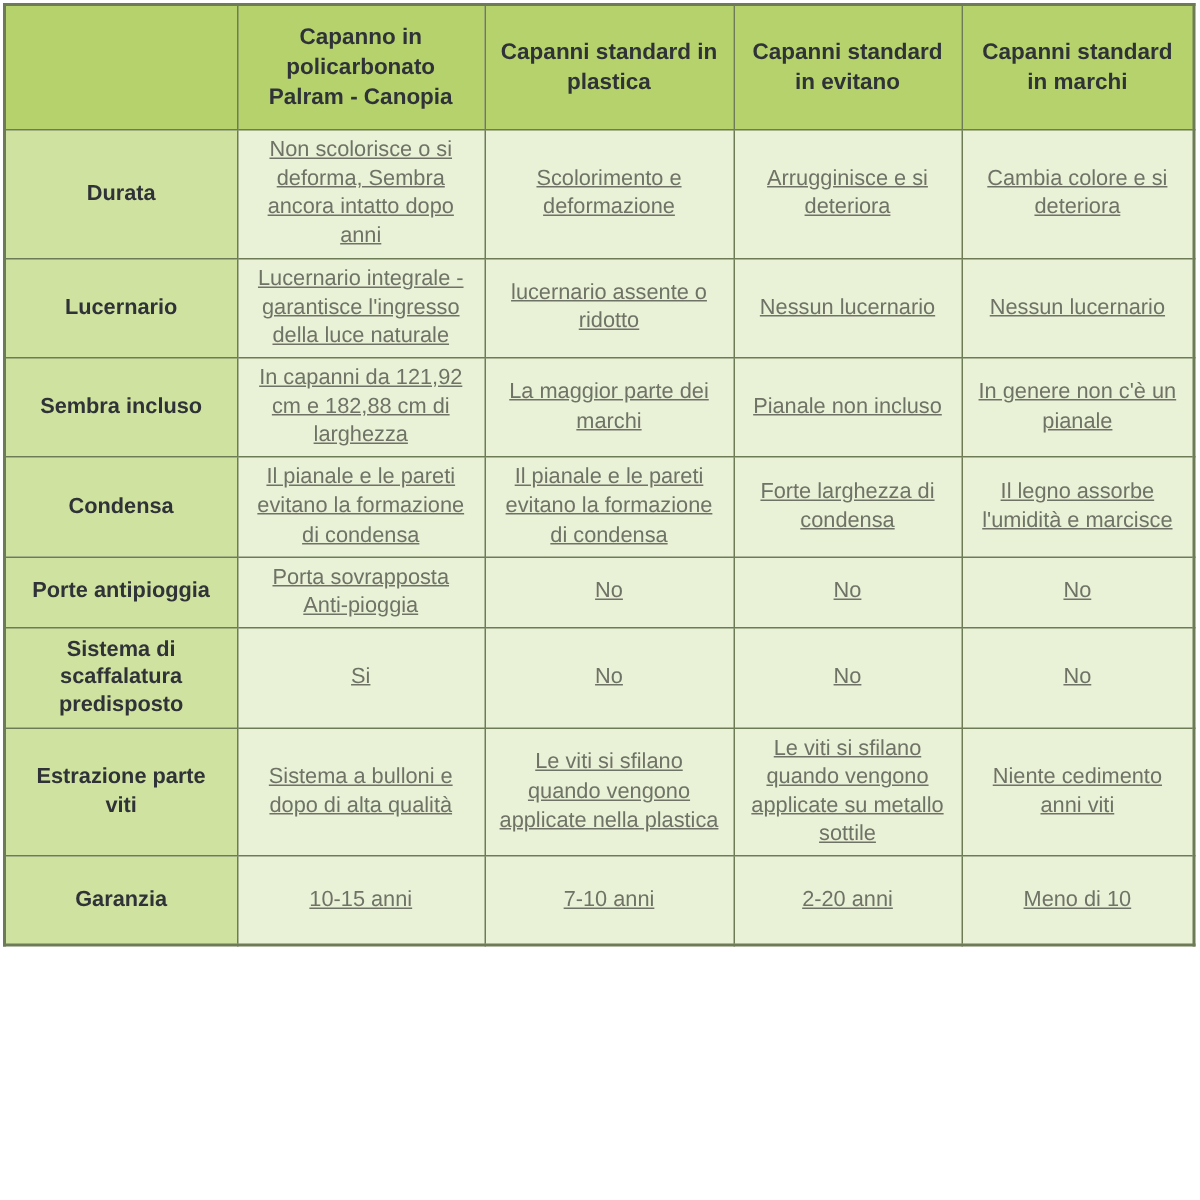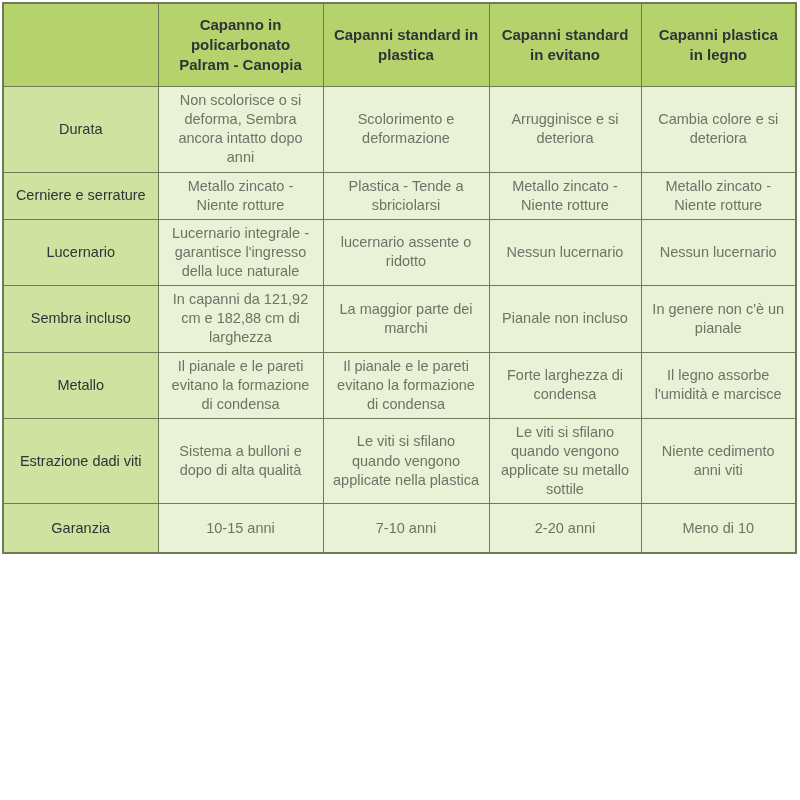--- a/index.html
+++ b/index.html
@@ -39,29 +39,30 @@
     color:var(--header-text);
     font-size:15px;
     font-weight:600;
     line-height:1.35;
     height:74px;
   }
   .cmp tbody th{
     background:var(--label-bg);
     color:var(--label-text);
     font-size:14.5px;
-    font-weight:400;
+    font-weight:700;
     line-height:1.3;
   }
   .cmp tbody td{
     background:var(--cell-bg);
     color:var(--cell-text);
     font-size:14.5px;
     font-weight:400;
     line-height:1.32;
+    text-decoration:underline;
   }
   
   tbody tr:nth-child(1){height:64px}
   tbody tr:nth-child(2){height:45px}
   tbody tr:nth-child(3){height:49px}
   tbody tr:nth-child(4){height:65px}
   tbody tr:nth-child(5){height:45px}
   tbody tr:nth-child(6){height:67px}
   tbody tr:nth-child(7){height:49px}
   tbody tr:nth-child(8){height:59px}
@@ -81,61 +82,68 @@
       <col style="width:166px">
       <col style="width:152px">
       <col style="width:155px">
     </colgroup>
     <thead>
       <tr id="head-row">
           <th></th>
           <th>Capanno in policarbonato Palram - Canopia</th>
           <th>Capanni standard in plastica</th>
           <th>Capanni standard in evitano</th>
-          <th>Capanni plastica in legno</th>
+          <th>Capanni standard in marchi</th>
         </tr>
     </thead>
     <tbody id="body-rows">
         <tr>
           <th>Durata</th>
           <td>Non scolorisce o si deforma, Sembra ancora intatto dopo anni</td>
           <td>Scolorimento e deformazione</td>
           <td>Arrugginisce e si deteriora</td>
           <td>Cambia colore e si deteriora</td>
-        </tr>
-        <tr>
-          <th>Cerniere e serrature</th>
-          <td>Metallo zincato - Niente rotture</td>
-          <td>Plastica - Tende a sbriciolarsi</td>
-          <td>Metallo zincato - Niente rotture</td>
-          <td>Metallo zincato - Niente rotture</td>
         </tr>
         <tr>
           <th>Lucernario</th>
           <td>Lucernario integrale - garantisce l'ingresso della luce naturale</td>
           <td>lucernario assente o ridotto</td>
           <td>Nessun lucernario</td>
           <td>Nessun lucernario</td>
         </tr>
         <tr>
           <th>Sembra incluso</th>
           <td>In capanni da 121,92 cm e 182,88 cm di larghezza</td>
           <td>La maggior parte dei marchi</td>
           <td>Pianale non incluso</td>
           <td>In genere non c'è un pianale</td>
         </tr>
         <tr>
-          <th>Metallo</th>
+          <th>Condensa</th>
           <td>Il pianale e le pareti evitano la formazione di condensa</td>
           <td>Il pianale e le pareti evitano la formazione di condensa</td>
           <td>Forte larghezza di condensa</td>
           <td>Il legno assorbe l'umidità e marcisce</td>
         </tr>
         <tr>
-          <th>Estrazione dadi viti</th>
+          <th>Porte antipioggia</th>
+          <td>Porta sovrapposta Anti-pioggia</td>
+          <td>No</td>
+          <td>No</td>
+          <td>No</td>
+        </tr>
+        <tr>
+          <th>Sistema di scaffalatura predisposto</th>
+          <td>Si</td>
+          <td>No</td>
+          <td>No</td>
+          <td>No</td>
+        </tr>
+        <tr>
+          <th>Estrazione parte viti</th>
           <td>Sistema a bulloni e dopo di alta qualità</td>
           <td>Le viti si sfilano quando vengono applicate nella plastica</td>
           <td>Le viti si sfilano quando vengono applicate su metallo sottile</td>
           <td>Niente cedimento anni viti</td>
         </tr>
         <tr>
           <th>Garanzia</th>
           <td>10-15 anni</td>
           <td>7-10 anni</td>
           <td>2-20 anni</td>

